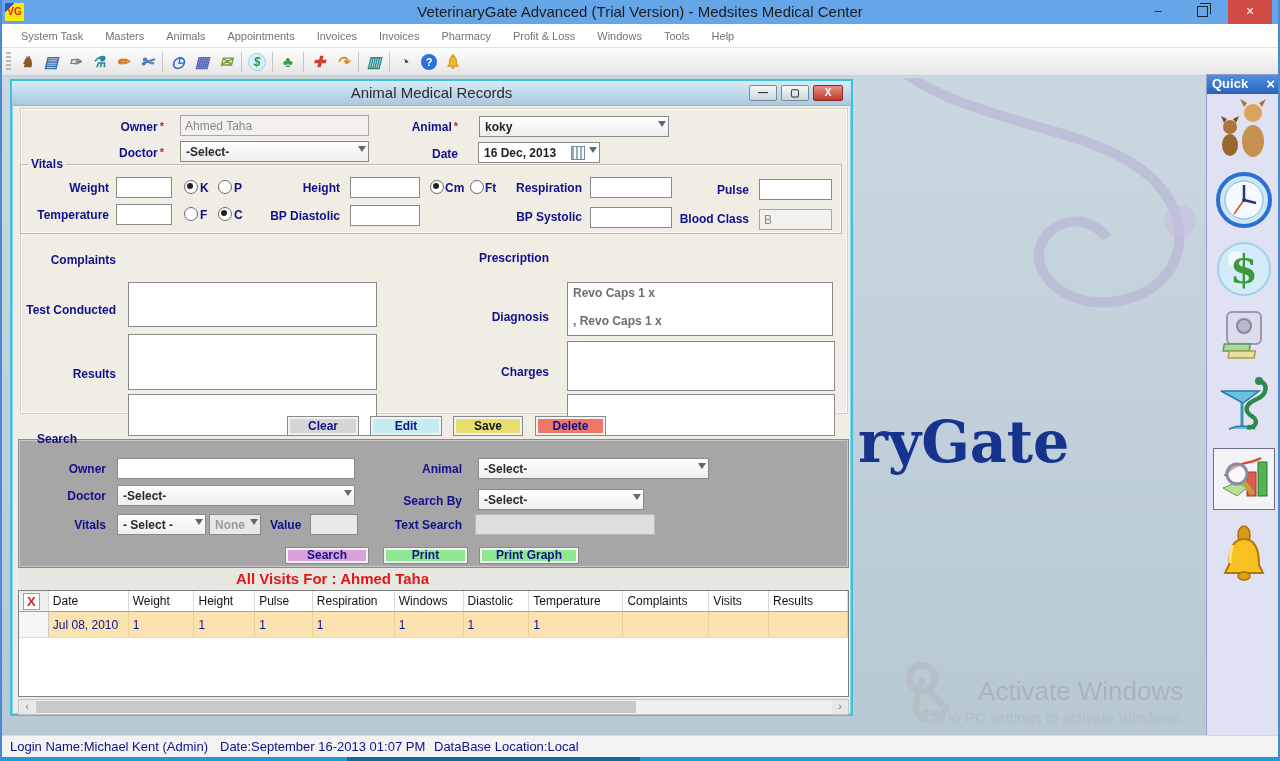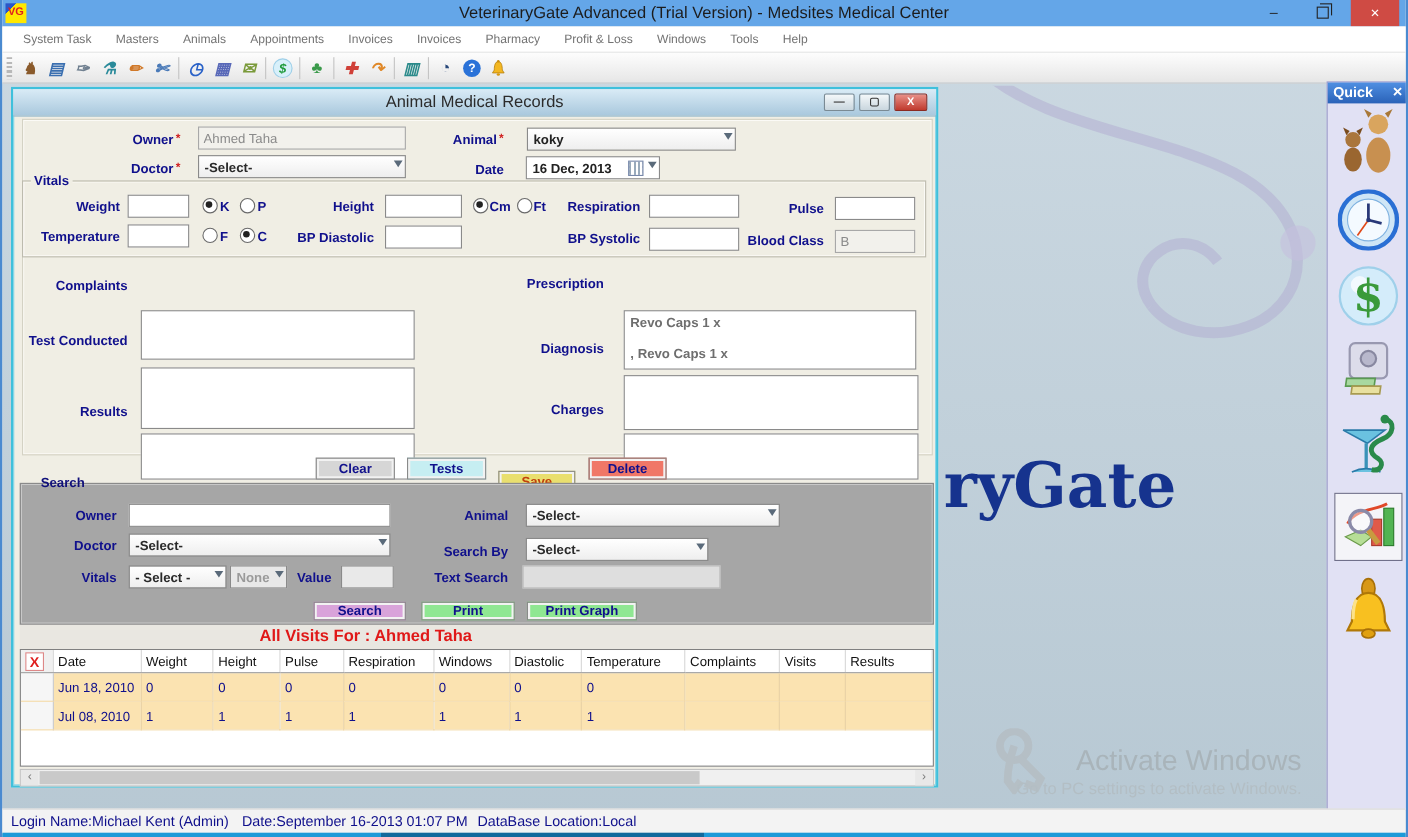--- a/index.html
+++ b/index.html
@@ -307,22 +307,22 @@
     <div class="lbl r" style="left:452px;top:170px;width:85px;">Prescription</div>
     <textarea class="ta gray" style="left: 555px; top: 162px; width: 266px; height: 54px;">Revo Caps 1 x
 
 , Revo Caps 1 x</textarea>
     <div class="lbl r" style="left:452px;top:229px;width:85px;">Diagnosis</div>
     <textarea class="ta" style="left: 555px; top: 221px; width: 268px; height: 50px;"></textarea>
     <div class="lbl r" style="left:452px;top:284px;width:85px;">Charges</div>
     <textarea class="ta" style="left: 555px; top: 274px; width: 268px; height: 42px;"></textarea>
 
     <div class="abtn" style="left:275px;top:335px;width:72px;background:#d6d6d6;">Clear</div>
-    <div class="abtn" style="left:358px;top:335px;width:72px;background:#c6eef2;">Tests</div>
-    <div class="abtn" style="left:441px;top:335px;width:70px;background:#e9df6e;color:#c2410c;margin-top:12px;">Save</div>
+    <div class="abtn" style="left:358px;top:335px;width:72px;background:#c6eef2;">Edit</div>
+    <div class="abtn" style="left:441px;top:335px;width:70px;background:#e9df6e;color:#0f172a;">Save</div>
     <div class="abtn" style="left:523px;top:335px;width:71px;background:#f07767;">Delete</div>
 
     <div class="search-panel"></div>
     <div class="gbox-legend" style="left:22px;top:351px;background:transparent;color:#10107a;">Search</div>
 
     <div class="lbl r" style="left:20px;top:381px;width:74px;">Owner</div>
     <input class="tb" style="left: 105px; top: 377px; width: 238px;" value="">
     <div class="lbl r" style="left:380px;top:381px;width:70px;">Animal</div>
     <div class="sel" style="left:466px;top:377px;width:231px;">
       <span class="txt plain">-Select-</span>
@@ -386,34 +386,20 @@
           <th>Respiration</th>
           <th>Windows</th>
           <th>Diastolic</th>
           <th>Temperature</th>
           <th>Complaints</th>
           <th>Visits</th>
           <th>Results</th>
         </tr>
         <tr>
           <td class="selcell"></td>
-          <td>Jun 18, 2010</td>
-          <td>0</td>
-          <td>0</td>
-          <td>0</td>
-          <td>0</td>
-          <td>0</td>
-          <td>0</td>
-          <td>0</td>
-          <td></td>
-          <td></td>
-          <td></td>
-        </tr>
-        <tr>
-          <td class="selcell"></td>
           <td>Jul 08, 2010</td>
           <td>1</td>
           <td>1</td>
           <td>1</td>
           <td>1</td>
           <td>1</td>
           <td>1</td>
           <td>1</td>
           <td></td>
           <td></td>

